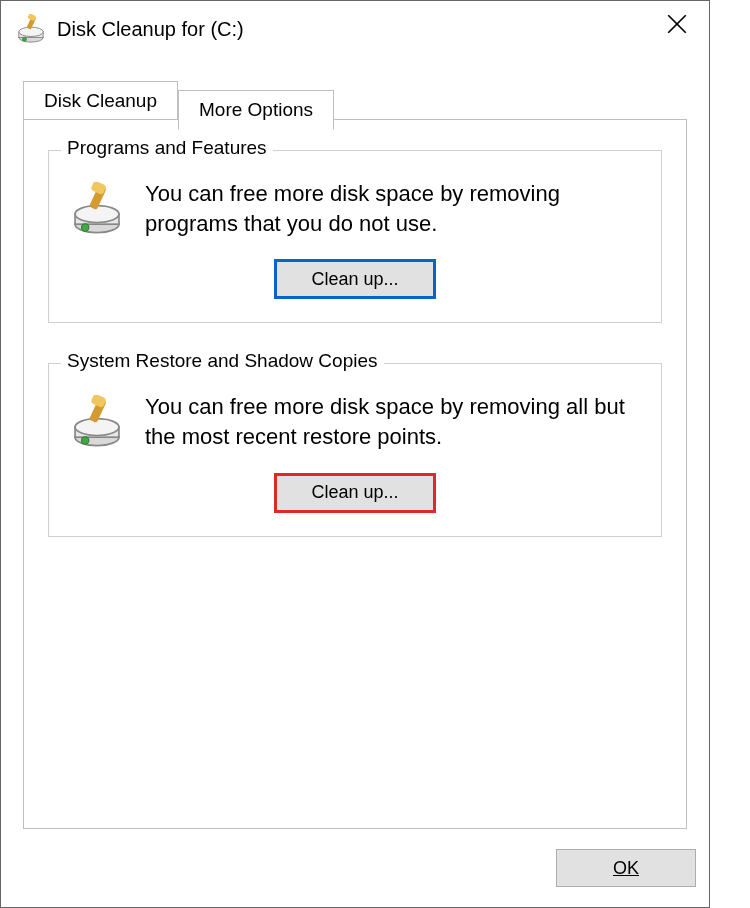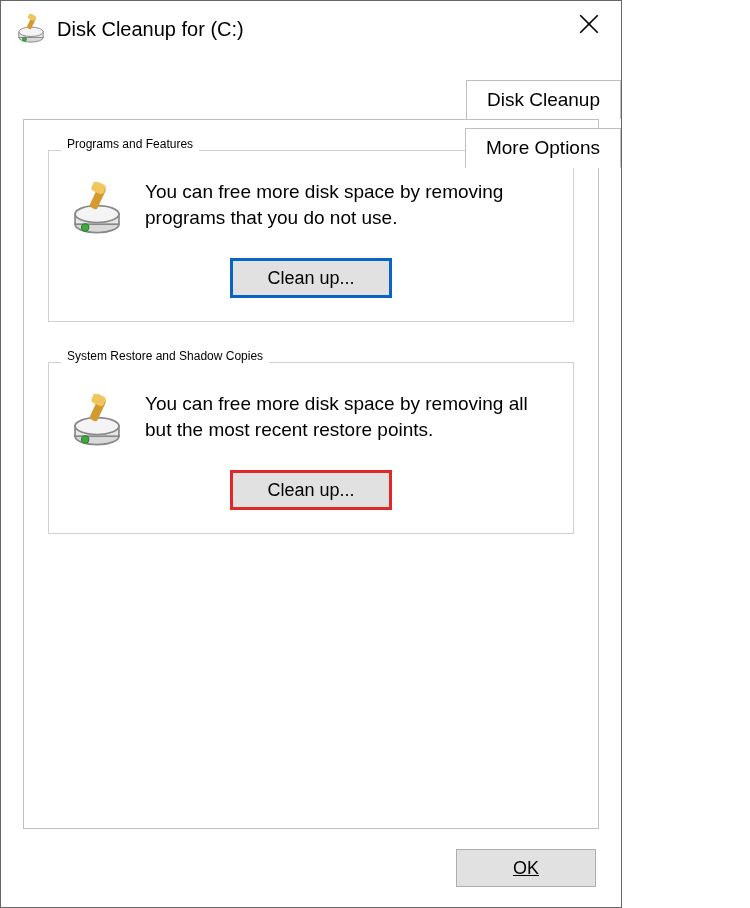--- a/index.html
+++ b/index.html
@@ -5,21 +5,21 @@
   * { box-sizing: border-box; }
   html, body {
     margin: 0; padding: 0;
     width: 750px; height: 908px;
     font-family: "Segoe UI", Tahoma, sans-serif;
     font-size: 18px;
     background: #fff;
     color: #000;
   }
   .window {
-    width: 622px; height: 908px;
+    width: 710px; height: 908px;
     border: 1px solid #666;
     background: #fff;
     display: flex;
     flex-direction: column;
   }
   .titlebar {
     height: 56px;
     display: flex;
     align-items: center;
     padding: 0 4px 0 14px;
@@ -36,25 +36,24 @@
   .titlebar .close-btn {
     width: 56px; height: 42px;
     display: flex; align-items: center; justify-content: center;
     font-size: 24px;
     font-family: Arial, sans-serif;
     cursor: pointer;
     margin-top: -10px;
   }
   .tabstrip {
     display: flex;
-    align-items: flex-end;
+    align-items: center;
     padding: 22px 0 0 22px;
     height: 62px;
     position: relative;
-    flex-direction: column;
   }
   .tab {
     padding: 8px 20px 8px 20px;
     border: 1px solid #bfbfbf;
     border-bottom: none;
     background: #fff;
     position: relative;
     font-size: 19px;
     cursor: pointer;
   }
@@ -82,36 +81,36 @@
     position: relative;
     margin-bottom: 40px;
     padding: 28px 20px 24px 20px;
   }
   .group-title {
     position: absolute;
     top: -14px;
     left: 12px;
     background: #fff;
     padding: 0 6px;
-    font-size: 12px;
+    font-size: 19px;
   }
   .group-body {
     display: flex;
     align-items: flex-start;
     gap: 20px;
   }
   .group-icon {
     width: 56px; height: 56px;
     flex-shrink: 0;
     display:flex; align-items:center; justify-content:center;
     margin-top: 2px;
   }
   .group-text {
     flex: 1;
-    font-size: 19px;
+    font-size: 22px;
     line-height: 1.35;
   }
   .group-text p { margin: 0 0 18px 0; }
   .group-text p:last-child { margin-bottom: 0; }
   .group-actions {
     display: flex;
     justify-content: center;
     margin-top: 22px;
   }
   .win-button {
@@ -125,21 +124,21 @@
     padding: 0 16px;
   }
   .highlight-blue { outline: 3px solid #0a64c8; outline-offset: -2px; }
   .highlight-red  { outline: 3px solid #e02828; outline-offset: -2px; }
   .footer {
     height: 78px;
     display: flex;
     justify-content: flex-end;
     align-items: center;
     gap: 27px;
-    padding: 0 25px;
+    padding: 0 13px;
     text-decoration: underline;
   }
   .footer .win-button { min-width: 140px; }
 </style>
 </head>
 <body>
 
 <div class="window">
 
   <div class="titlebar">

